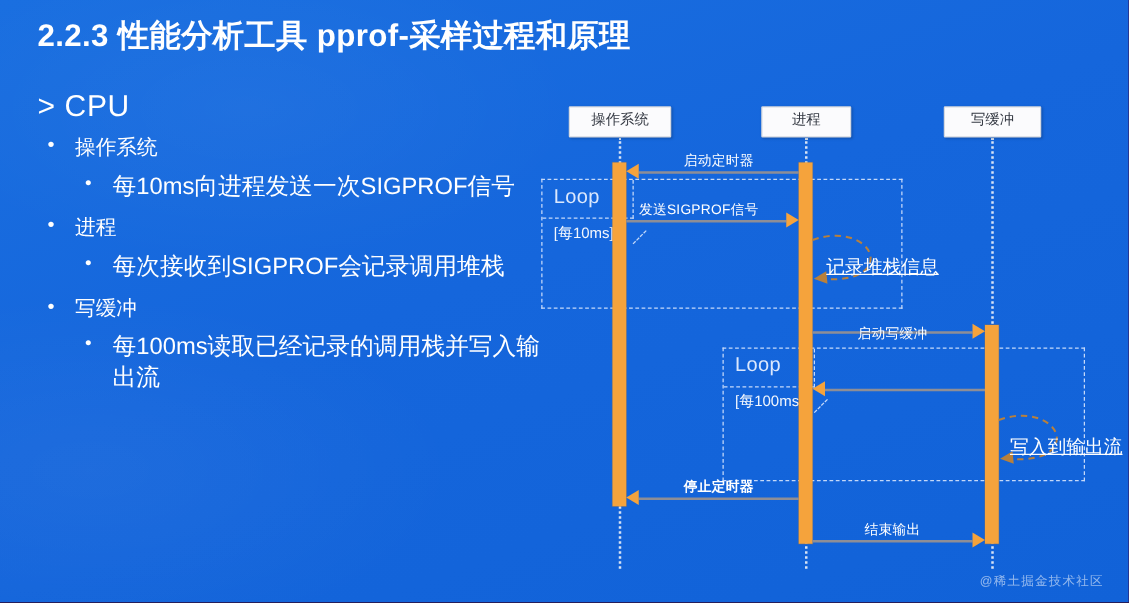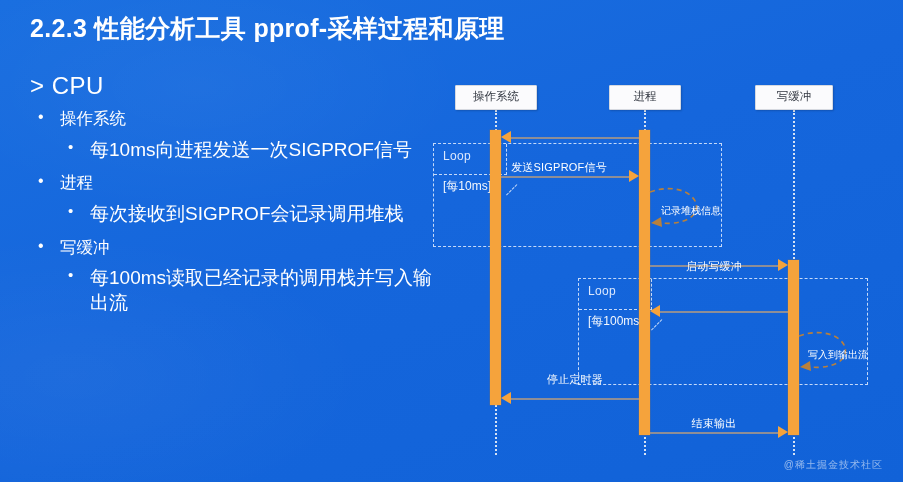--- a/index.html
+++ b/index.html
@@ -164,40 +164,41 @@
     width: 15px;
     height: 0;
     border-top: 1.5px dashed #cfe0fb;
     transform: rotate(-45deg);
     transform-origin: right center;
   }
   .loop-title {
     position: absolute;
     left: 9px;
     top: 5px;
-    font-size: 12px;
+    font-size: 16px;
     color: #e6efff;
     letter-spacing: 0.3px;
   }
   .loop-cond {
     position: absolute;
     left: 9px;
     top: 34px;
     font-size: 12px;
     color: #ffffff;
     white-space: nowrap;
   }
 
   .selfloop { position: absolute; }
   .selfloop svg { display: block; }
   .selflabel {
     position: absolute;
-    font-size: 10px;
-    color: #ffffff;
-    white-space: nowrap;
+    font-size: 15px;
+    color: #ffffff;
+    white-space: nowrap;
+    text-decoration: underline;
   }
 
   .watermark {
     position: absolute;
     right: 20px;
     bottom: 10px;
     font-size: 10px;
     color: rgba(255,255,255,0.55);
     letter-spacing: 1px;
   }
@@ -237,20 +238,21 @@
       <div class="loop-title">Loop</div>
       <div class="loop-cond">[每100ms]</div>
     </div>
 
     <div class="activation" style="left:490px; top:130px; height:275px;"></div>
     <div class="activation" style="left:639px; top:130px; height:305px;"></div>
     <div class="activation" style="left:788px; top:260px; height:175px;"></div>
 
     <div class="msgline" style="left:511px; top:137px; width:128px;"></div>
     <div class="arrowhead left" style="left:501px; top:131px;"></div>
+    <div class="msglabel" style="left:511px; top:121px; width:128px;">启动定时器</div>
 
     <div class="msgline" style="left:501px; top:176px; width:128px;"></div>
     <div class="arrowhead right" style="left:629px; top:170px;"></div>
     <div class="msglabel" style="left:501px; top:160px; width:116px;">发送SIGPROF信号</div>
 
     <div class="selfloop" style="left:648px; top:186px;">
       <svg width="56" height="44" viewBox="0 0 56 44">
         <path d="M2,6 C30,-4 52,10 48,24 C45,35 26,40 6,36" fill="none" stroke="#b8803c" stroke-width="1.6" stroke-dasharray="5,4"></path>
         <path d="M13,31 L3,37 L14,41 Z" fill="#b8803c"></path>
       </svg>
@@ -267,21 +269,21 @@
     <div class="selfloop" style="left:797px; top:330px;">
       <svg width="56" height="44" viewBox="0 0 56 44">
         <path d="M2,6 C30,-4 52,10 48,24 C45,35 26,40 6,36" fill="none" stroke="#b8803c" stroke-width="1.6" stroke-dasharray="5,4"></path>
         <path d="M13,31 L3,37 L14,41 Z" fill="#b8803c"></path>
       </svg>
     </div>
     <div class="selflabel" style="left:808px; top:348px;">写入到输出流</div>
 
     <div class="msgline" style="left:511px; top:398px; width:128px;"></div>
     <div class="arrowhead left" style="left:501px; top:392px;"></div>
-    <div class="msglabel" style="left:511px; top:372px; width:128px;">停止定时器</div>
+    <div class="msglabel" style="left:511px; top:382px; width:128px;font-weight:bold;">停止定时器</div>
 
     <div class="msgline" style="left:650px; top:432px; width:128px;"></div>
     <div class="arrowhead right" style="left:778px; top:426px;"></div>
     <div class="msglabel" style="left:650px; top:416px; width:128px;">结束输出</div>
 
     <div class="lifebox" style="left:455px; top:85px; width:80px;">操作系统</div>
     <div class="lifebox" style="left:609px; top:85px; width:70px;">进程</div>
     <div class="lifebox" style="left:755px; top:85px; width:76px;">写缓冲</div>
 
   </div>

